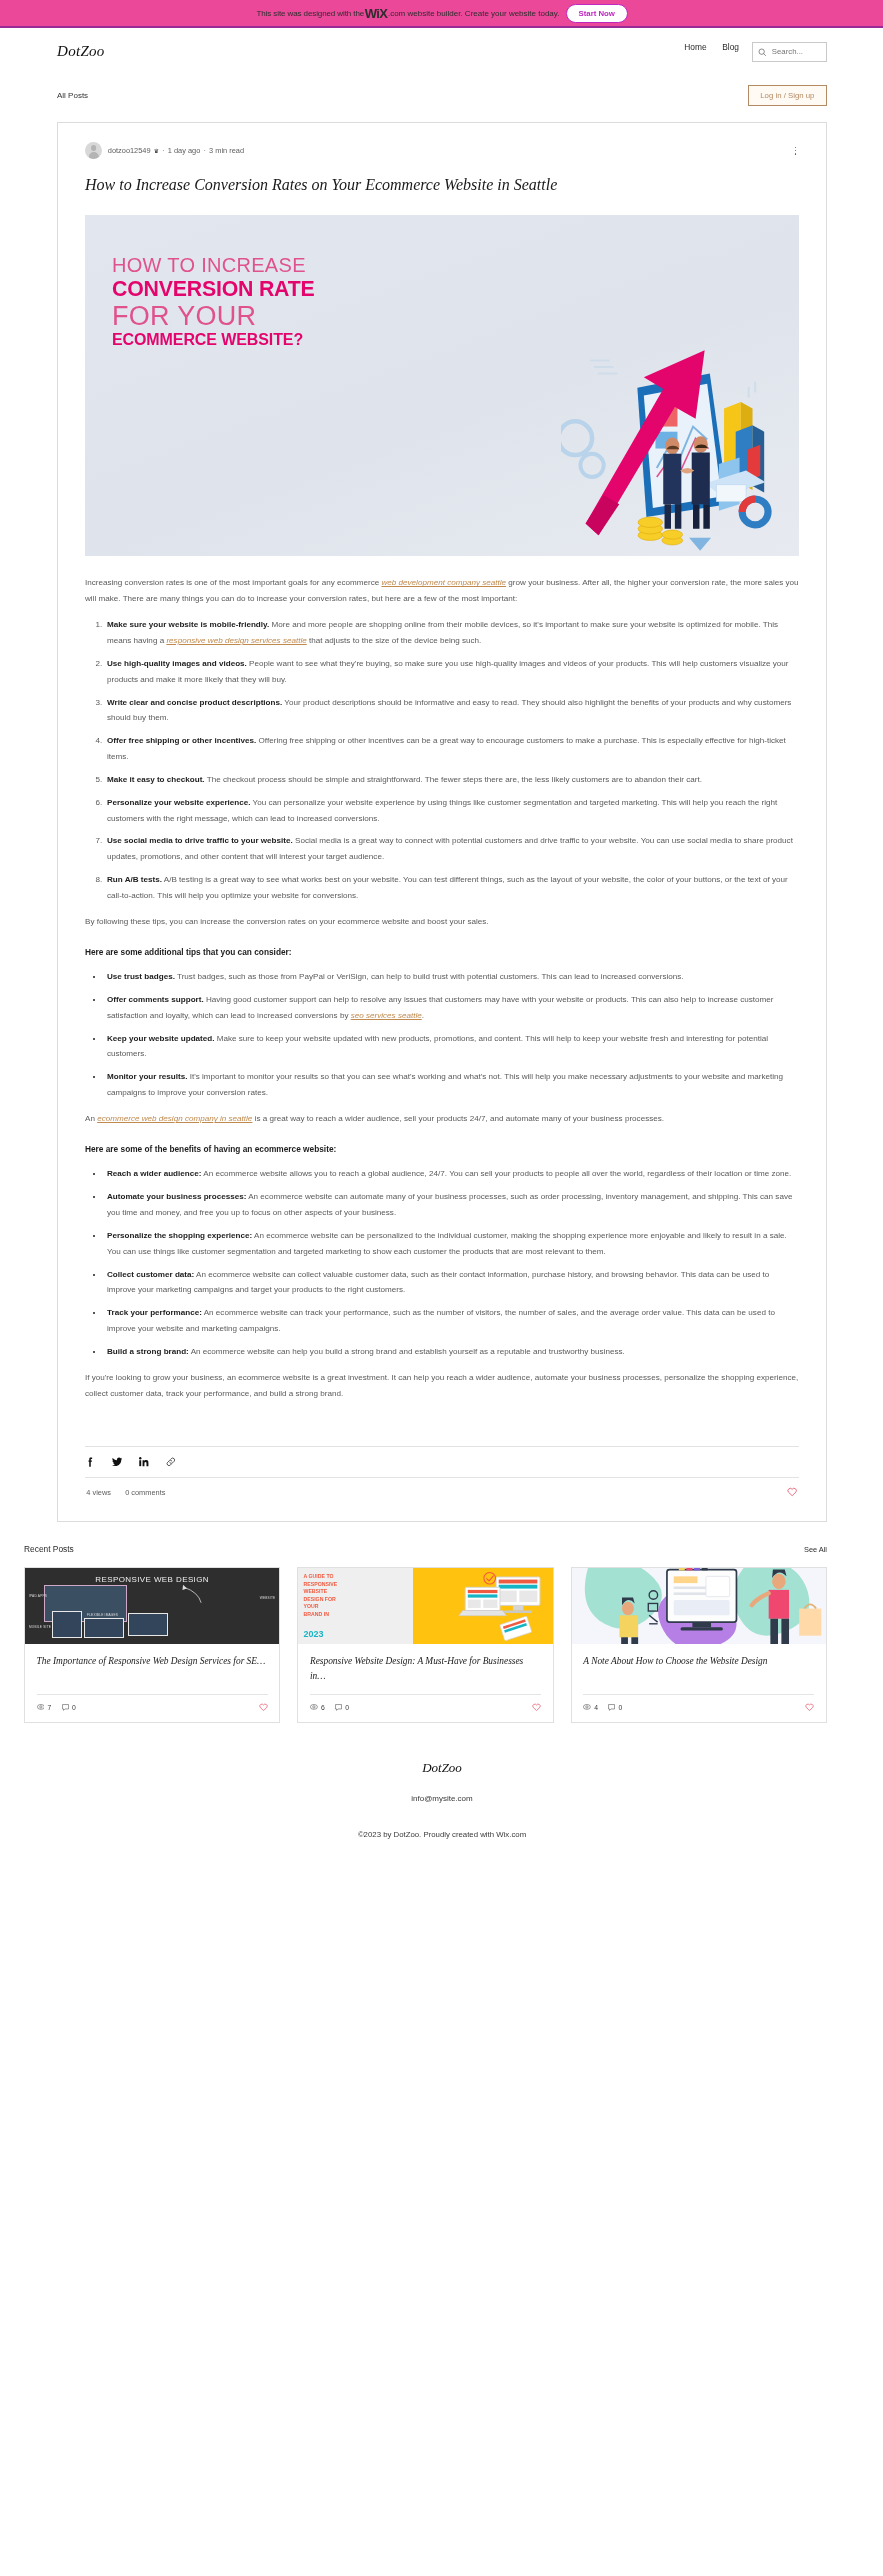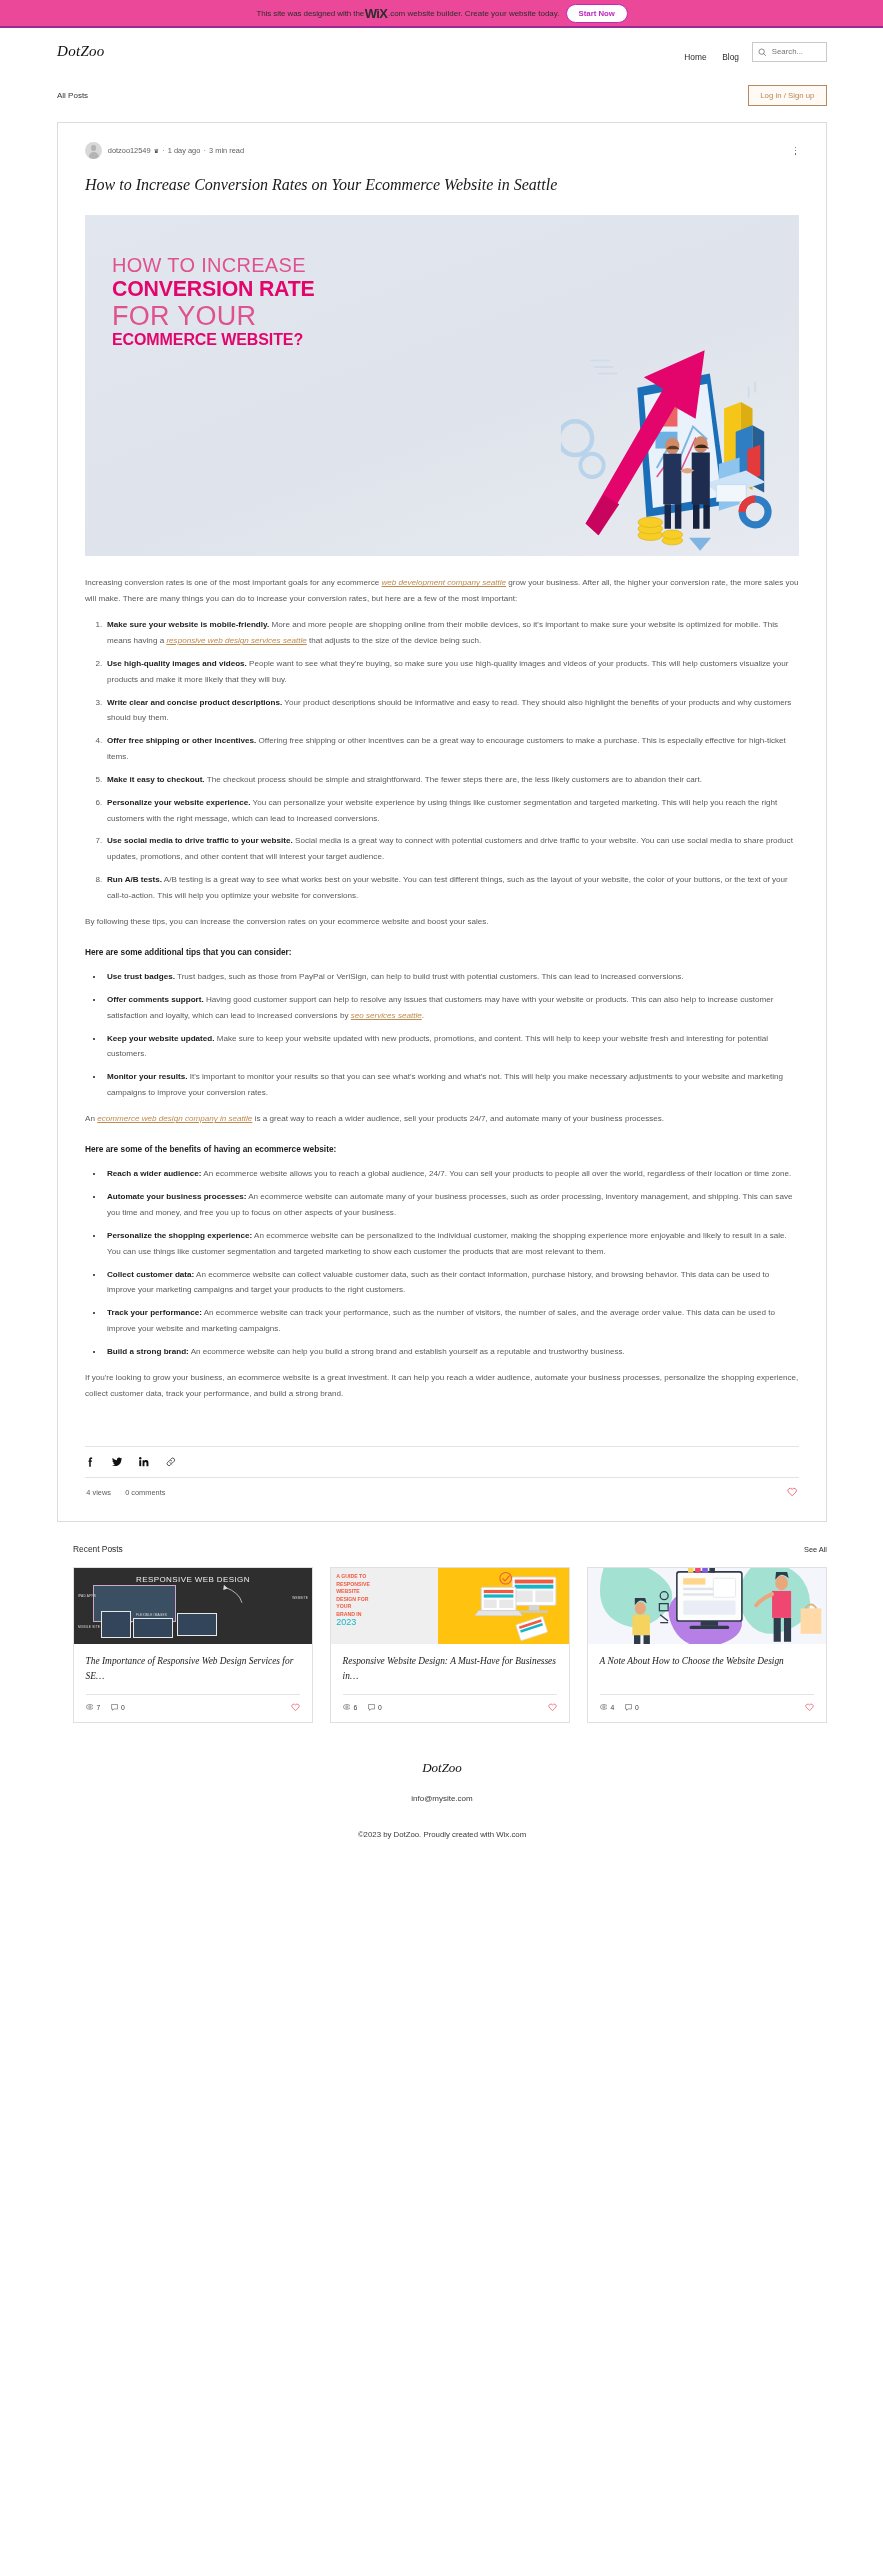--- a/index.html
+++ b/index.html
@@ -47,21 +47,21 @@
     padding: 0 57px;
     background:#fff;
   }
   .brand {
     font-family: "Liberation Serif", serif;
     font-style: italic;
     font-size: 15px;
     letter-spacing: 0.3px;
     color: #111;
   }
-  .nav { margin-left:auto; display:flex; align-items:flex-end; gap:0; }
+  .nav { margin-left:auto; display:flex; align-items:flex-start; gap:0; }
   .nav-link {
     font-size: 8.4px;
     color: #2b2b2b;
     text-decoration: none;
     padding: 0 7.8px;
     cursor: pointer;
   }
   .search-box {
     margin-left: 5.2px;
     border: 0.6px solid #c9c9c9;
@@ -166,21 +166,21 @@
   .body-copy ul li::marker { color:#1d1d1d; }
   .spacer-lg { height: 34px; }
 
   .hr { height:0.6px; background:#e3e3e3; margin: 0; }
   .share-row { display:flex; align-items:center; gap:17px; padding: 10.3px 1.3px; }
   .share-row span { cursor:pointer; display:inline-flex; }
   .stats-row { display:flex; align-items:center; gap:14.2px; padding: 9px 1.3px 0 1.3px; font-size: 7.4px; color:#5c5c5c; }
   .like-heart { margin-left:auto; cursor:pointer; }
 
   
-  .recent { padding: 22px 57px 0 73px; }
+  .recent { padding: 22px 57px 0 24px; }
   .recent-head { display:flex; align-items:baseline; }
   .recent-title { font-size: 8.4px; color:#2b2b2b; }
   .see-all { margin-left:auto; font-size: 7.4px; color:#2b2b2b; cursor:pointer; }
   .cards { display:flex; gap:17px; margin-top: 13px; }
   .card { flex:1; border:0.6px solid #e0e0e0; background:#fff; display:flex; flex-direction:column; }
   .card-img { height: 76px; position:relative; overflow:hidden; }
   .card-body { padding: 10.3px 11.6px 0 11.6px; flex:1; }
   .card-title {
     font-family:"Liberation Serif", serif; font-style:italic; font-size:9.4px;
     line-height:1.6; color:#1a1a1a;
@@ -194,21 +194,21 @@
   .art1 { background:#2e2e2e; }
   .art1 .cb-title { position:absolute; top:7px; left:0; right:0; text-align:center; color:#efefef; font-size:8px; letter-spacing:0.4px;}
   .art1 .screen { position:absolute; border:1.3px solid #cfa8c8; background:#3b4f63; }
   .art1 .lap { position:absolute; border:1.3px solid #e8e8e8; background:#33455a; }
   .art1 .lbl { position:absolute; color:#ddd; font-size:3.2px; letter-spacing:0.2px; }
 
   
   .art2 { background:#ffc20e; }
   .art2 .left { position:absolute; left:0; top:0; bottom:0; width:45%; background:#efefef; padding:5.8px 5.2px; }
   .art2 .g { color:#f05a40; font-weight:bold; font-size:5.2px; line-height:1.45; }
-  .art2 .yr { color:#16b5c6; font-weight:normal; font-size:9px; line-height:0.85; }
+  .art2 .yr { color:#16b5c6; font-weight:bold; font-size:9px; line-height:0.85;margin-top:12px; }
 
   
   .art3 { background:#f4f6fb; }
 </style>
 </head>
 <body>
 
 <div class="wix-bar">
   <div class="wix-bar-inner">
     <span class="wix-text">This site was designed with the</span>

